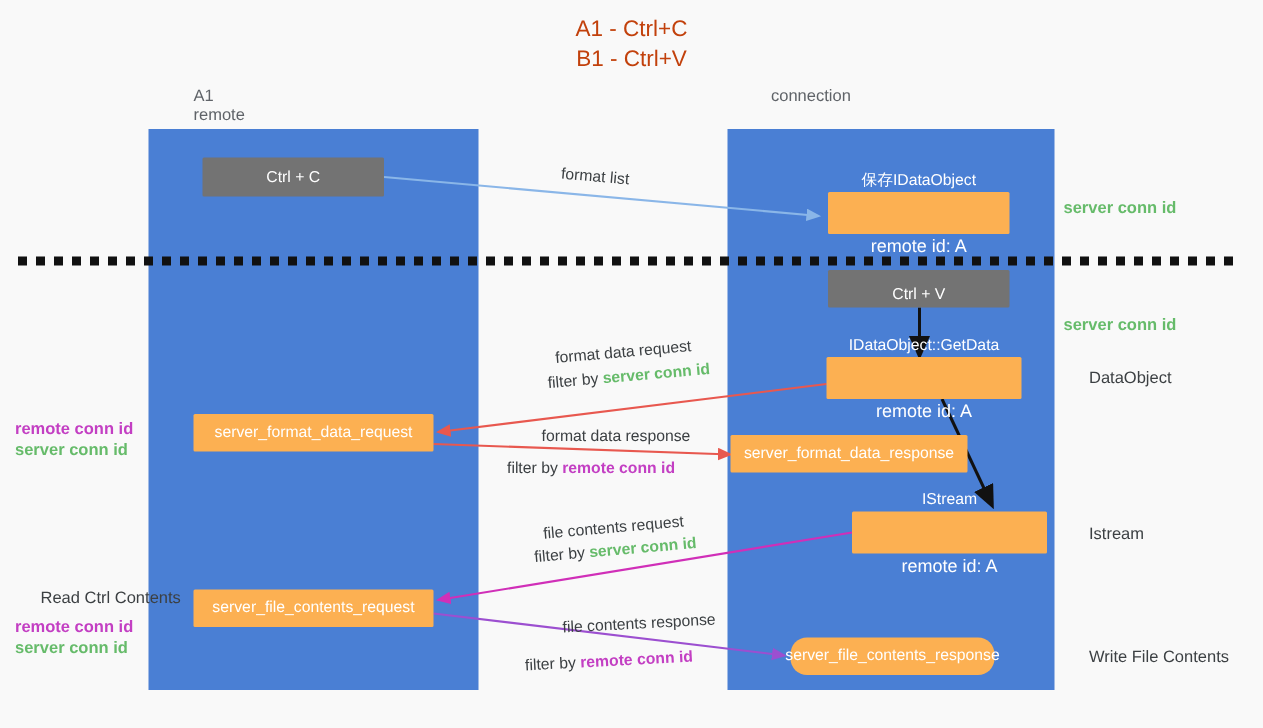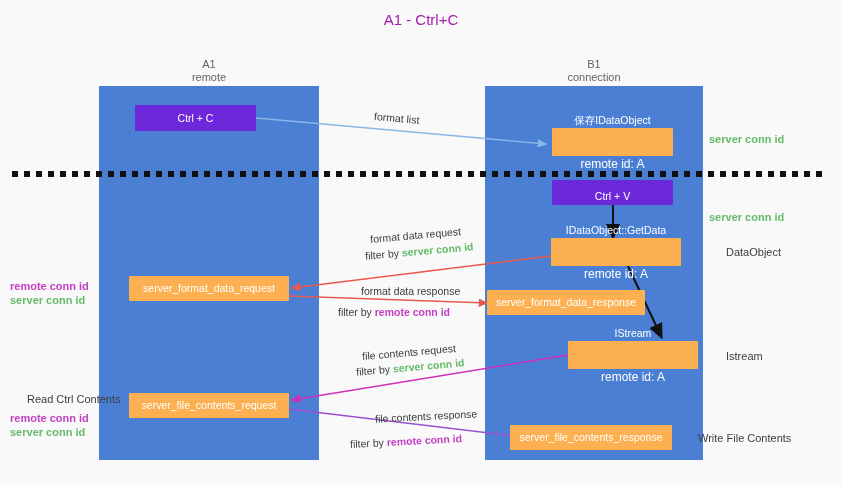--- a/index.html
+++ b/index.html
@@ -10,46 +10,46 @@
     font-family: "Liberation Sans", sans-serif;
     position: relative;
     overflow: hidden;
     color: #3c4043;
   }
   #stage { position:absolute; left:0; top:0; width:842px; height:485px; }
 
   
   #title {
     position:absolute; left:0; top:10px; width:842px;
-    text-align:center; font-size:15px; line-height:20px; color:#a21caf;
+    text-align:center; font-size:15px; line-height:20px; color:#c2410c;
   }
   #title div { white-space:pre; }
 
   
   .col-head {
-    position:absolute; text-align:center; font-size:11px;
+    position:absolute; text-align:left; font-size:11px;
     line-height:13px; color:#5f6368; width:160px;
   }
 
   
   .lane {
     position:absolute; background:#4a7fd4;
   }
   #lane-a1 { left:99px; top:86px; width:220px; height:374px; }
   #lane-b1 { left:485px; top:86px; width:218px; height:374px; }
 
   
   .node {
     position:absolute; display:flex; flex-direction:column;
     align-items:center; justify-content:center;
     color:#ffffff; font-size:10.5px; line-height:13px;
     text-align:center; border-radius:1px;
     padding:2px 4px;
   }
-  .node.green { background:#6d28d9; }
+  .node.green { background:#737373; }
   .node.orange { background:#fcb052;gap:31px; }
   .node .l2 { font-size:12px; }
 
   
   .side-label {
     position:absolute; font-size:11px; line-height:14px;
   }
   .green-txt { color:#66bb6a; font-weight:bold; }
   .purple-txt { color:#c33fc3; font-weight:bold; }
   .plain-txt { color:#3c4043;padding-left:17px; }
@@ -64,28 +64,28 @@
 
   svg#wires { position:absolute; left:0; top:0; width:842px; height:485px; pointer-events:none; }
 </style>
 </head>
 <body>
 
 <div id="stage">
 
   <div id="title">
     <div>A1 - Ctrl+C</div>
+    <div>B1 - Ctrl+V</div>
   </div>
 
   <div class="col-head" style="left:129px; top:58px;">
     <div>A1</div>
     <div>remote</div>
   </div>
   <div class="col-head" style="left:514px; top:58px;">
-    <div>B1</div>
     <div>connection</div>
   </div>
 
   <div class="lane" id="lane-a1"></div>
   <div class="lane" id="lane-b1"></div>
 
   <svg id="wires" viewBox="0 0 842 485">
     <defs>
       <marker id="ah-blue" markerWidth="7" markerHeight="7" refX="6" refY="3" orient="auto">
         <path d="M0,0 L7,3 L0,6 z" fill="#8ab6e8"></path>
@@ -149,33 +149,33 @@
 
   <div class="node orange" style="left:487px; top:290px; width:158px; height:25px;">
     <span>server_format_data_response</span>
   </div>
 
   <div class="node orange" style="left:568px; top:341px; width:130px; height:28px;">
     <span class="l1">IStream</span>
     <span class="l2">remote id: A</span>
   </div>
 
-  <div class="node orange" style="left:510px; top:425px; width:162px; height:25px;">
+  <div class="node orange" style="left:527px; top:425px; width:136px; height:25px;border-radius:11px;">
     <span>server_file_contents_response</span>
   </div>
 
   <div class="side-label green-txt" style="left:709px; top:132px;">server conn id</div>
 
   <div class="side-label green-txt" style="left:709px; top:210px;">server conn id</div>
 
   <div class="side-label plain-txt" style="left:709px; top:245px;">DataObject</div>
 
   <div class="side-label plain-txt" style="left:709px; top:349px;">Istream</div>
 
-  <div class="side-label plain-txt" style="left:681px; top:431px;text-align:center;">Write File Contents</div>
+  <div class="side-label plain-txt" style="left:709px; top:431px;text-align:center;">Write File Contents</div>
 
   <div class="side-label purple-txt" style="left:10px; top:279px;">remote conn id</div>
   <div class="side-label green-txt" style="left:10px; top:293px;">server conn id</div>
 
   <div class="side-label plain-txt" style="left:10px; top:392px;">Read Ctrl Contents</div>
   <div class="side-label purple-txt" style="left:10px; top:411px;">remote conn id</div>
   <div class="side-label green-txt" style="left:10px; top:425px;">server conn id</div>
 
   <div class="edge-label" style="left:374px; top:111px; transform:rotate(5deg);">format list</div>
 

